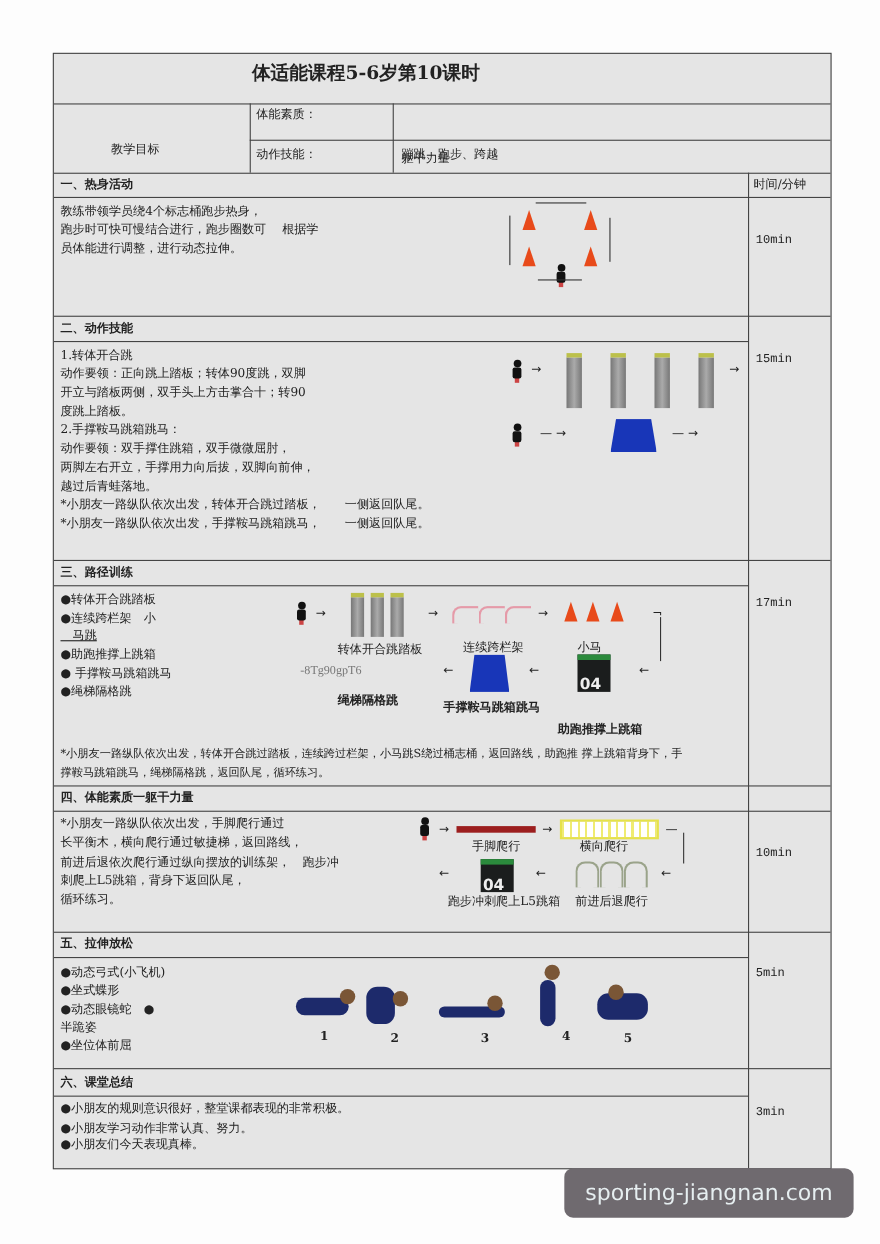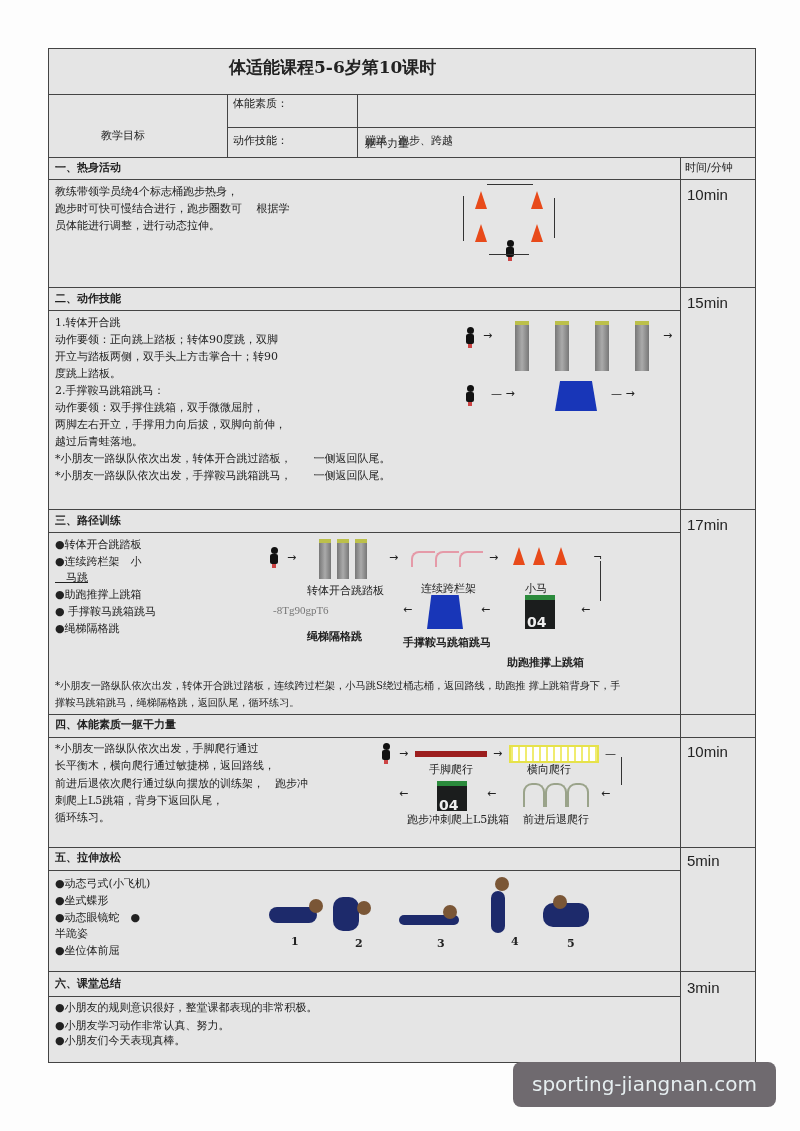--- a/index.html
+++ b/index.html
@@ -4,21 +4,21 @@
 <style>
   html, body { margin:0; padding:0; }
   body { width:800px; height:1131px; background:#fdfdfd; position:relative; overflow:hidden;
          font-family:"DejaVu Serif","Liberation Serif",serif; color:#222; }
   .doc { position:absolute; left:48px; top:48px; width:706px; border:1px solid #444; background:#e5e5e5; }
   .line-h { position:absolute; height:1px; background:#444; }
   .line-v { position:absolute; width:1px; background:#444; }
   .t { position:absolute; font-size:11px; line-height:17px; white-space:nowrap; }
   .title { font-size:17px; font-weight:bold; font-family:"DejaVu Serif",serif; }
   .hdr { font-size:11px; font-weight:bold; }
-  .time { font-size:15px; font-family:Liberation Sans, sans-serif; }
+  .time { font-size:11px; font-family:Liberation Mono, monospace;margin-top:25px; }
   .fig { position:absolute; }
   .cone { position:absolute; width:0; height:0; border-left:6px solid transparent; border-right:6px solid transparent; border-bottom:18px solid #e84a1a; }
   .runner { position:absolute; width:10px; height:22px; }
   .runner:before { content:""; position:absolute; left:2px; top:0; width:7px; height:7px; border-radius:50%; background:#111; }
   .runner:after { content:""; position:absolute; left:1px; top:7px; width:8px; height:10px; background:#111; border-radius:2px; box-shadow:0 6px 0 -2px #c44; }
   .step { position:absolute; width:14px; height:46px; background:linear-gradient(90deg,#777,#aaa,#777); border-top:4px solid #bcc04a; }
   .bluebox { position:absolute; background:#1836b8; clip-path:polygon(12% 0,88% 0,100% 100%,0 100%); }
   .arrow { position:absolute; font-size:11px; color:#222; font-family:"DejaVu Sans",sans-serif; }
   .scoreboard { position:absolute; width:30px; height:34px; background:#1b1d1d; border-top:5px solid #2b8a3c; color:#eee; font-family:"DejaVu Sans",sans-serif; font-weight:bold; font-size:14px; text-align:left; padding-left:2px; box-sizing:border-box; line-height:44px; }
   .hurdle { position:absolute; width:22px; height:14px; border-top:2px solid #e59aa8; border-left:2px solid #e59aa8; border-radius:8px 0 0 0; }

